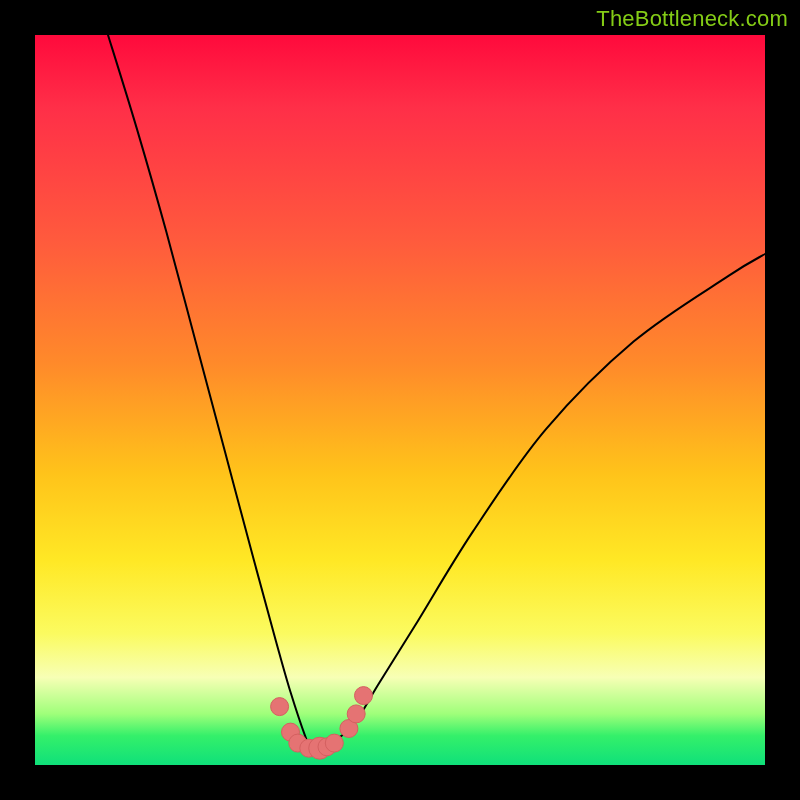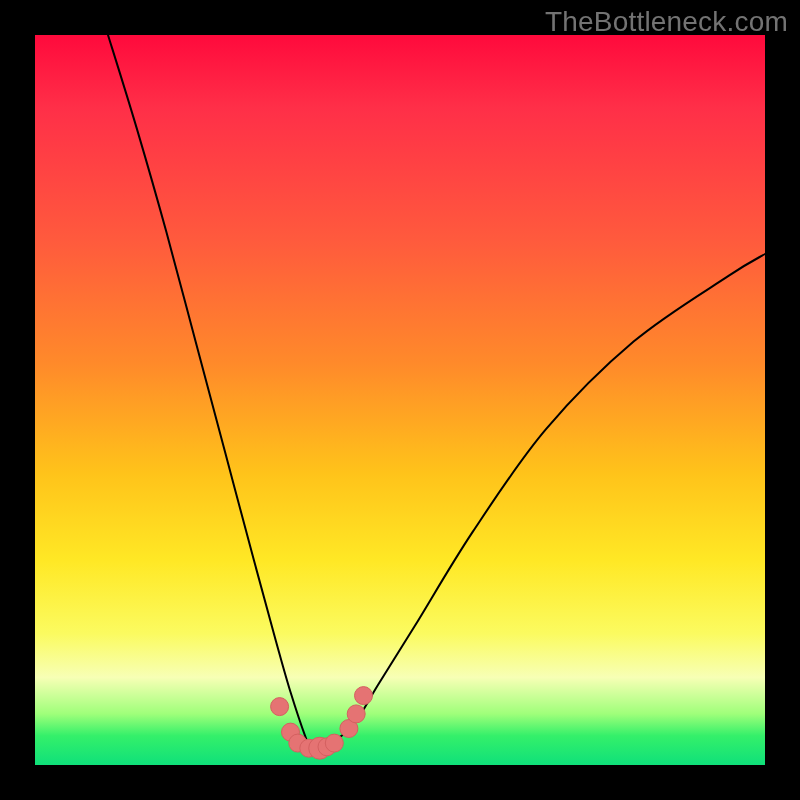--- a/index.html
+++ b/index.html
@@ -36,22 +36,22 @@
       #f7ffb5 88%,
       #9fff7a 93%,
       #34f06a 96%,
       #0fe07a 100%
     );
   }
   .watermark {
     position: absolute;
     top: 6px;
     right: 12px;
-    color: #737373;
-    font-size: 28px;
+    color: #84cc16;
+    font-size: 22px;
     font-weight: 500;
     letter-spacing: 0.2px;
     user-select: none;
   }
   svg.curve {
     position: absolute;
     left: 0;
     top: 0;
     width: 730px;
     height: 730px;

